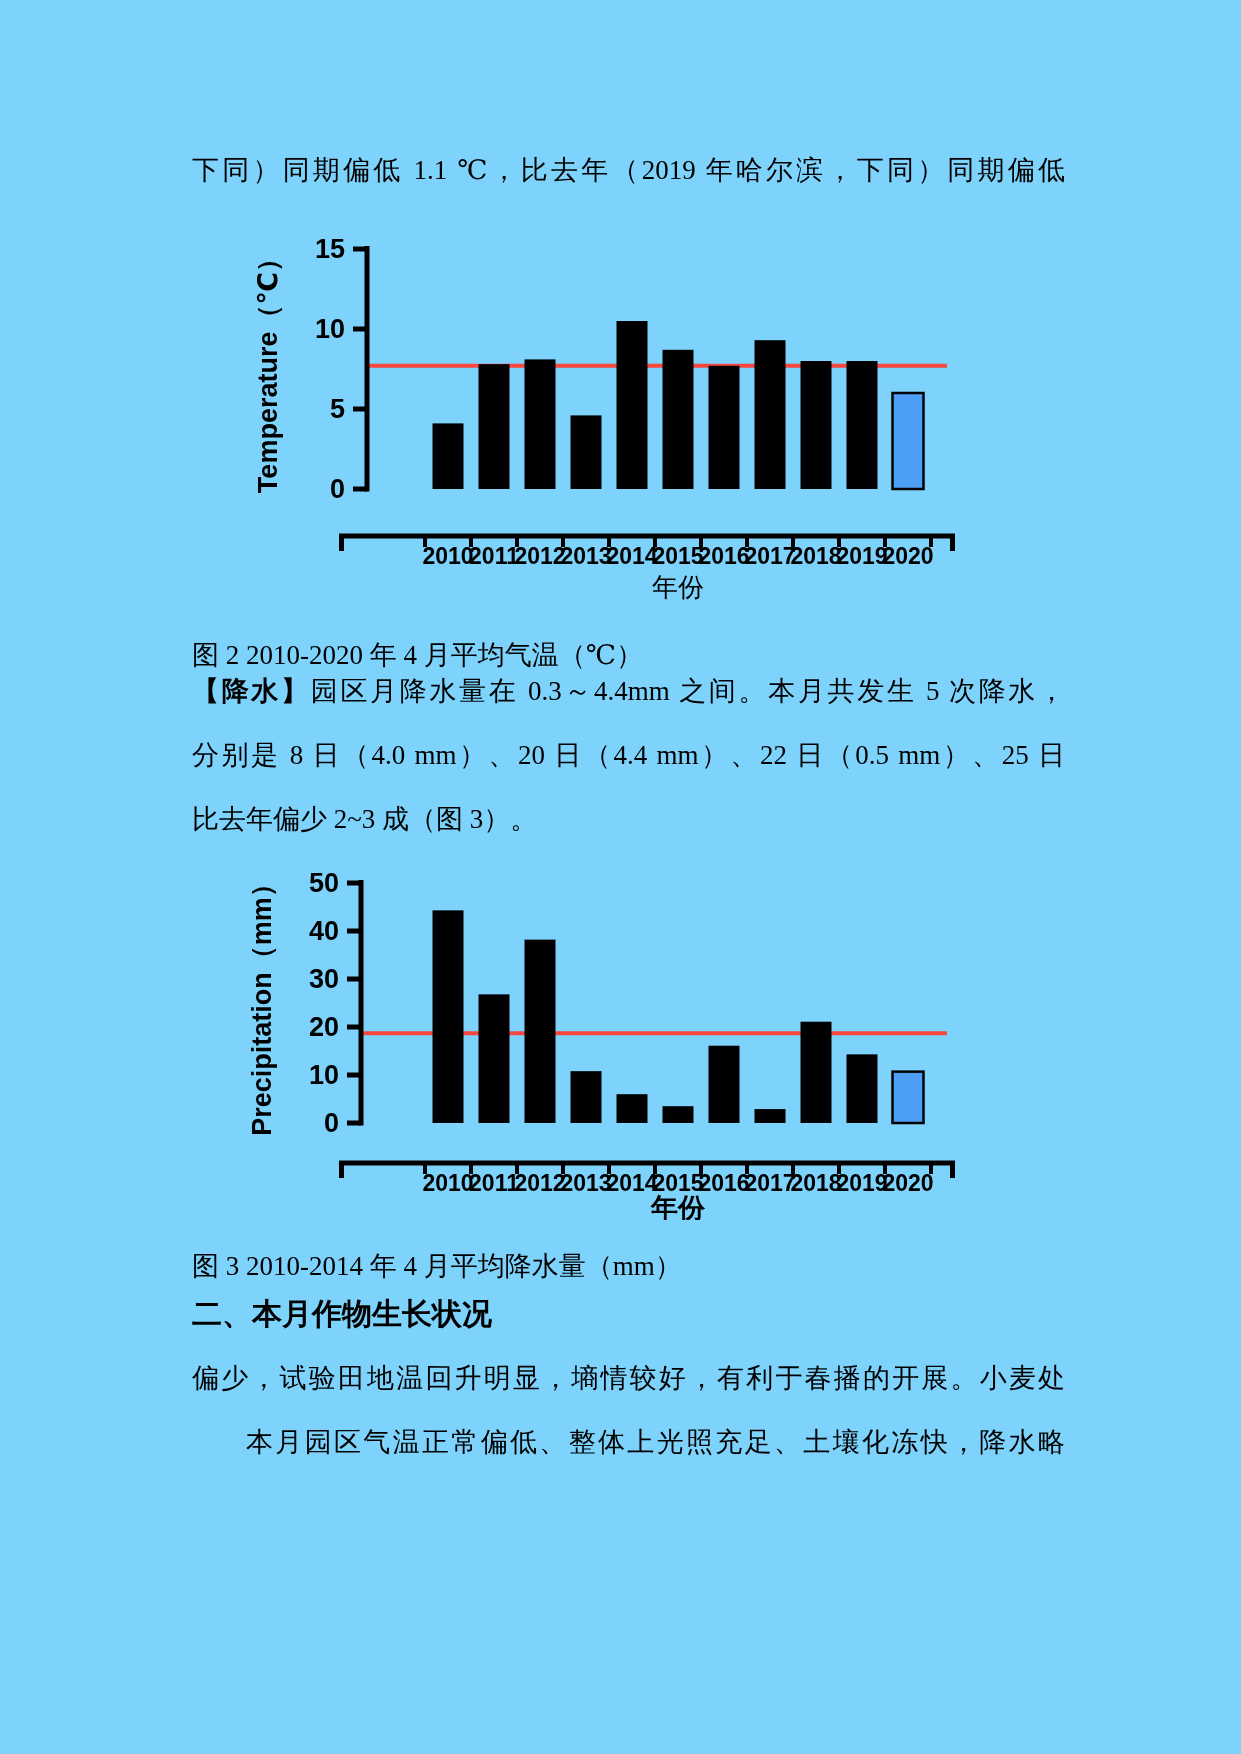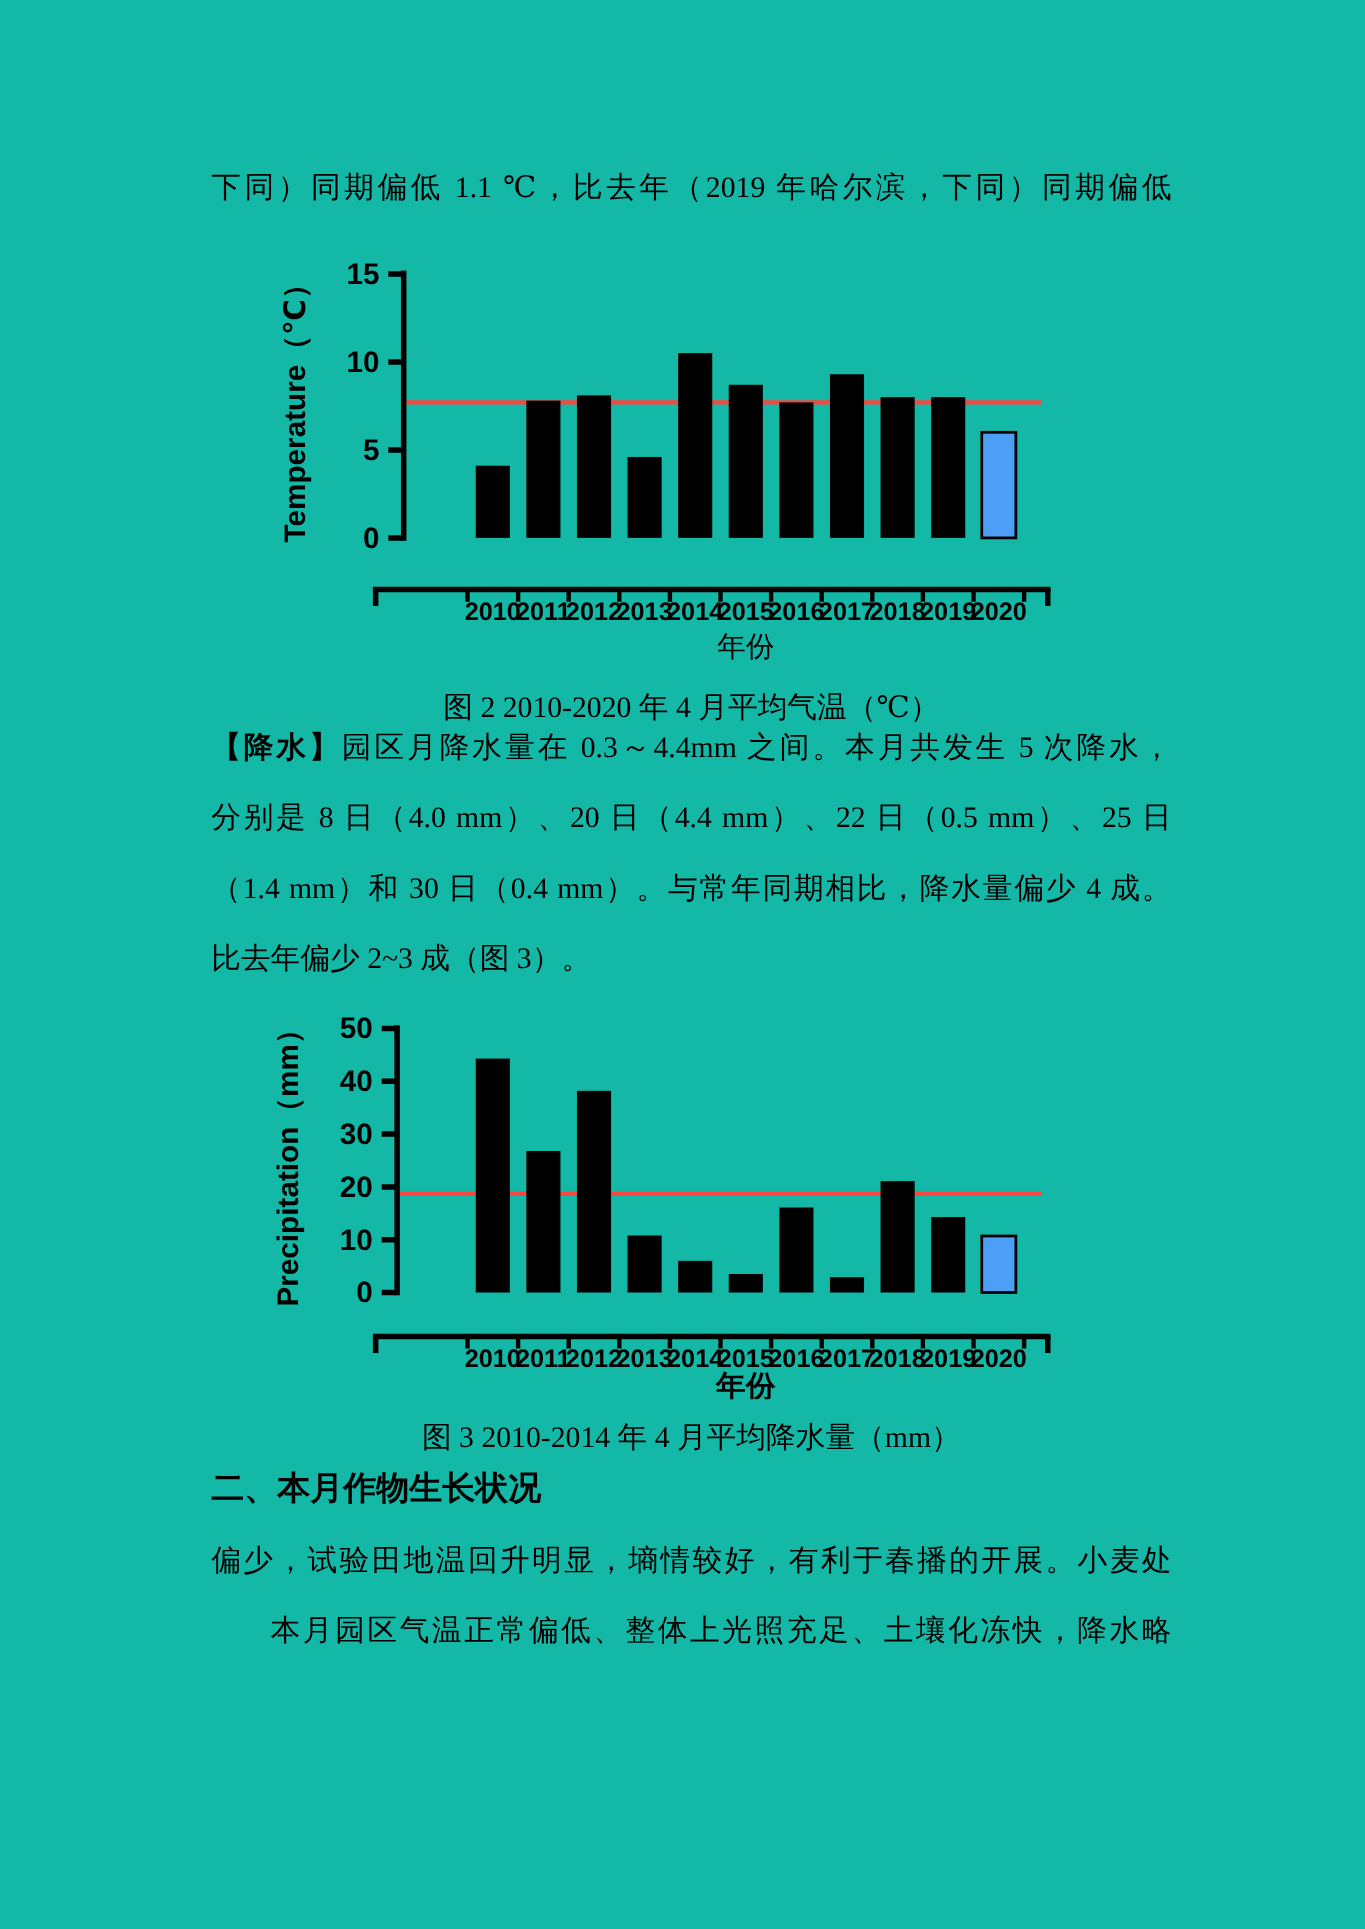--- a/index.html
+++ b/index.html
@@ -1,20 +1,20 @@
 <!DOCTYPE html>
 <html><head>
 <meta charset="utf-8">
 <style>
   html,body{margin:0;padding:0;background:#888;}
   .page{
     position:relative;
     width:1241px;height:1754px;
     margin:0 auto;
-    background:#14b8a6;
+    background:#7dd3fc;
     box-sizing:border-box;
     padding:152px 176px 0 192px;
     font-family:"Liberation Serif","DejaVu Serif",serif;
     color:#000;
   }
   .tline{
     font-size:27px;
     line-height:36px;
     margin-bottom:28px;
     white-space:normal;
@@ -23,22 +23,22 @@
     text-align:justify;
     text-align-last:justify;
   }
   .lead-bold{font-weight:bold;}
   .indent{ text-indent:2em; }
   .figure{ margin-top:36px; text-align:center; }
   .figure svg{ display:block; margin:0 auto; }
   .figure2-wrap{ margin-top:36px; }
   .figure3-wrap{ margin-top:17px; }
   .caption{
-    margin-top:16px;
-    text-align:center;
+    margin-top:28px;
+    text-align:left;
     font-size:27px;
     line-height:36px;
   }
   .section-heading{
     margin-top:12px;
     font-size:30px;
     font-weight:bold;
     line-height:36px;
   }
   .growth{ margin-top:28px; }
@@ -108,21 +108,20 @@
         <text x="669" y="340" text-anchor="middle" class="year">2020</text>
         <text x="439" y="372" text-anchor="middle" class="xlab">年份</text>
       </svg>
   </div>
   <div class="caption">图 2 2010-2020 年 4 月平均气温（℃）</div>
 
   <div class="tline just">
     <span class="lead-bold">【降水】</span><span>园区月降水量在 0.3～4.4mm 之间。本月共发生 5 次降水，</span>
   </div>
   <div class="tline just">分别是 8 日（4.0 mm）、20 日（4.4 mm）、22 日（0.5 mm）、25 日</div>
-  <div class="tline just">（1.4 mm）和 30 日（0.4 mm）。与常年同期相比，降水量偏少 4 成。</div>
   <div class="tline">比去年偏少 2~3 成（图 3）。</div>
 
   <div class="figure figure3-wrap">
     <svg id="chart-precip" width="780" height="355" viewBox="0 0 780 355">
         <line x1="122" y1="168.24" x2="708" y2="168.24" stroke="#f9463f" stroke-width="4"></line>
         <rect x="193.5" y="45.360000000000014" width="31" height="212.64" fill="#000000"></rect>
         <rect x="239.5" y="129.35999999999999" width="31" height="128.64000000000001" fill="#000000"></rect>
         <rect x="285.5" y="74.63999999999999" width="31" height="183.36" fill="#000000"></rect>
         <rect x="331.5" y="206.16" width="31" height="51.84" fill="#000000"></rect>
         <rect x="377.5" y="229.2" width="31" height="28.80000000000001" fill="#000000"></rect>

